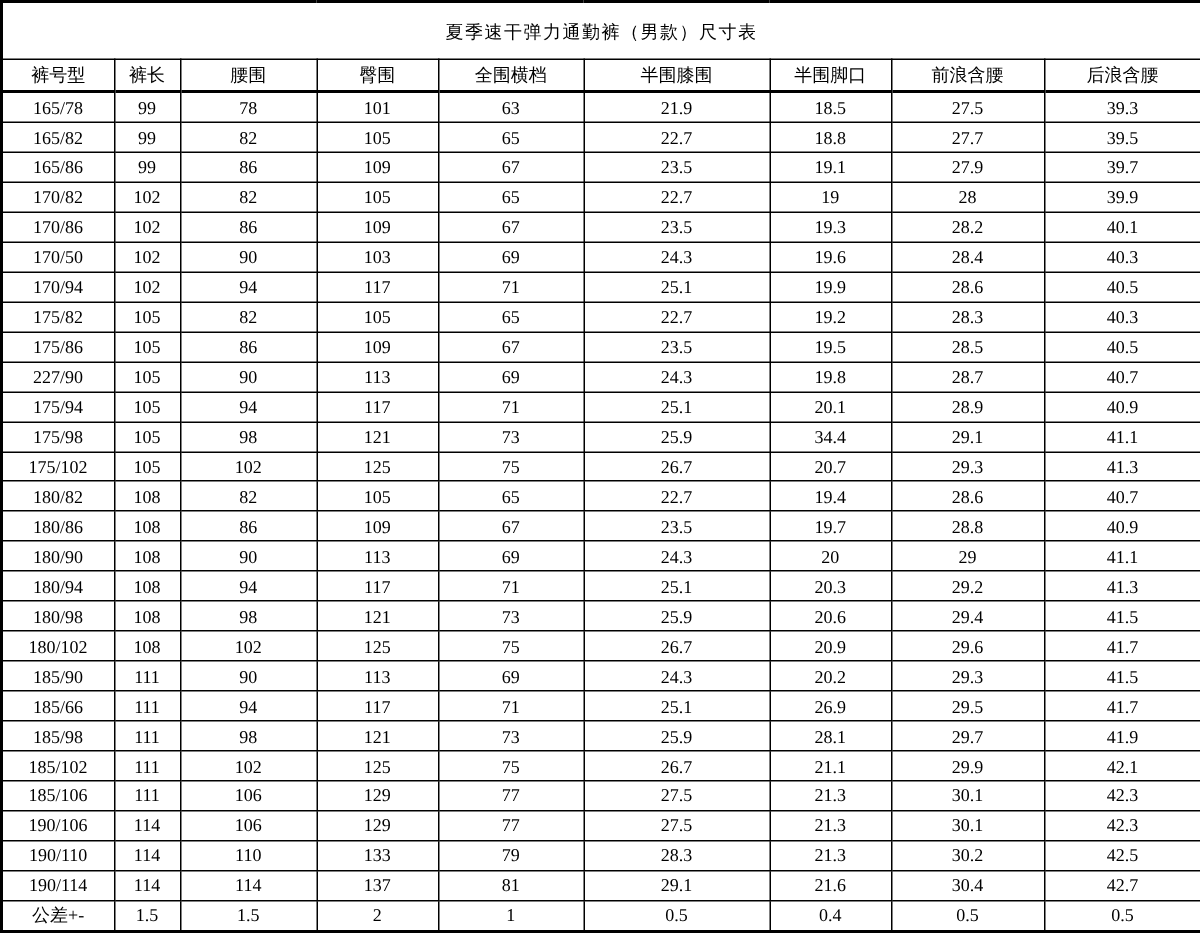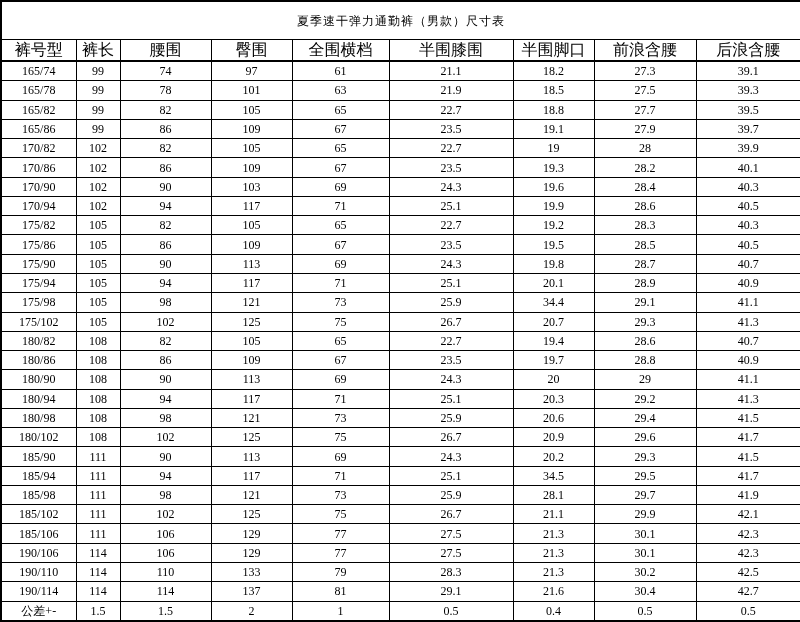--- a/index.html
+++ b/index.html
@@ -40,21 +40,21 @@
   }
   td.title-cell {
     height: 37px;
     font-size: 28px;
     font-weight: bold;
     letter-spacing: 1px;
     border-bottom-width: 2px;
   }
   tr.header-row th {
     height: 20px;
-    font-size: 16px;
+    font-size: 12px;
     border-bottom-width: 2px;
   }
   tbody tr td {
     height: 16px;
   }
 </style>
 </head>
 <body>
 
 <div class="sheet">
@@ -81,31 +81,20 @@
           <th>臀围</th>
           <th>全围横档</th>
           <th>半围膝围</th>
           <th>半围脚口</th>
           <th>前浪含腰</th>
           <th>后浪含腰</th>
         </tr>
     </thead>
     <tbody id="table-body">
         <tr>
-          <td>165/74</td>
-          <td>99</td>
-          <td>74</td>
-          <td>97</td>
-          <td>61</td>
-          <td>21.1</td>
-          <td>18.2</td>
-          <td>27.3</td>
-          <td>39.1</td>
-        </tr>
-        <tr>
           <td>165/78</td>
           <td>99</td>
           <td>78</td>
           <td>101</td>
           <td>63</td>
           <td>21.9</td>
           <td>18.5</td>
           <td>27.5</td>
           <td>39.3</td>
         </tr>
@@ -147,21 +136,21 @@
           <td>102</td>
           <td>86</td>
           <td>109</td>
           <td>67</td>
           <td>23.5</td>
           <td>19.3</td>
           <td>28.2</td>
           <td>40.1</td>
         </tr>
         <tr>
-          <td>170/90</td>
+          <td>170/50</td>
           <td>102</td>
           <td>90</td>
           <td>103</td>
           <td>69</td>
           <td>24.3</td>
           <td>19.6</td>
           <td>28.4</td>
           <td>40.3</td>
         </tr>
         <tr>
@@ -191,21 +180,21 @@
           <td>105</td>
           <td>86</td>
           <td>109</td>
           <td>67</td>
           <td>23.5</td>
           <td>19.5</td>
           <td>28.5</td>
           <td>40.5</td>
         </tr>
         <tr>
-          <td>175/90</td>
+          <td>227/90</td>
           <td>105</td>
           <td>90</td>
           <td>113</td>
           <td>69</td>
           <td>24.3</td>
           <td>19.8</td>
           <td>28.7</td>
           <td>40.7</td>
         </tr>
         <tr>
@@ -312,27 +301,27 @@
           <td>111</td>
           <td>90</td>
           <td>113</td>
           <td>69</td>
           <td>24.3</td>
           <td>20.2</td>
           <td>29.3</td>
           <td>41.5</td>
         </tr>
         <tr>
-          <td>185/94</td>
+          <td>185/66</td>
           <td>111</td>
           <td>94</td>
           <td>117</td>
           <td>71</td>
           <td>25.1</td>
-          <td>34.5</td>
+          <td>26.9</td>
           <td>29.5</td>
           <td>41.7</td>
         </tr>
         <tr>
           <td>185/98</td>
           <td>111</td>
           <td>98</td>
           <td>121</td>
           <td>73</td>
           <td>25.9</td>

